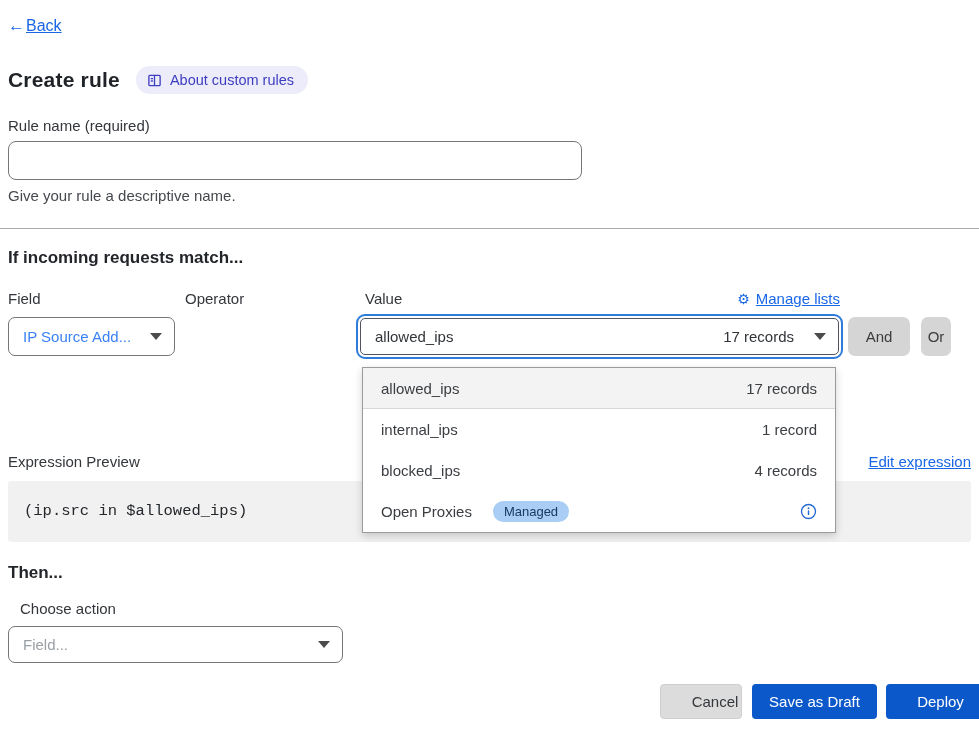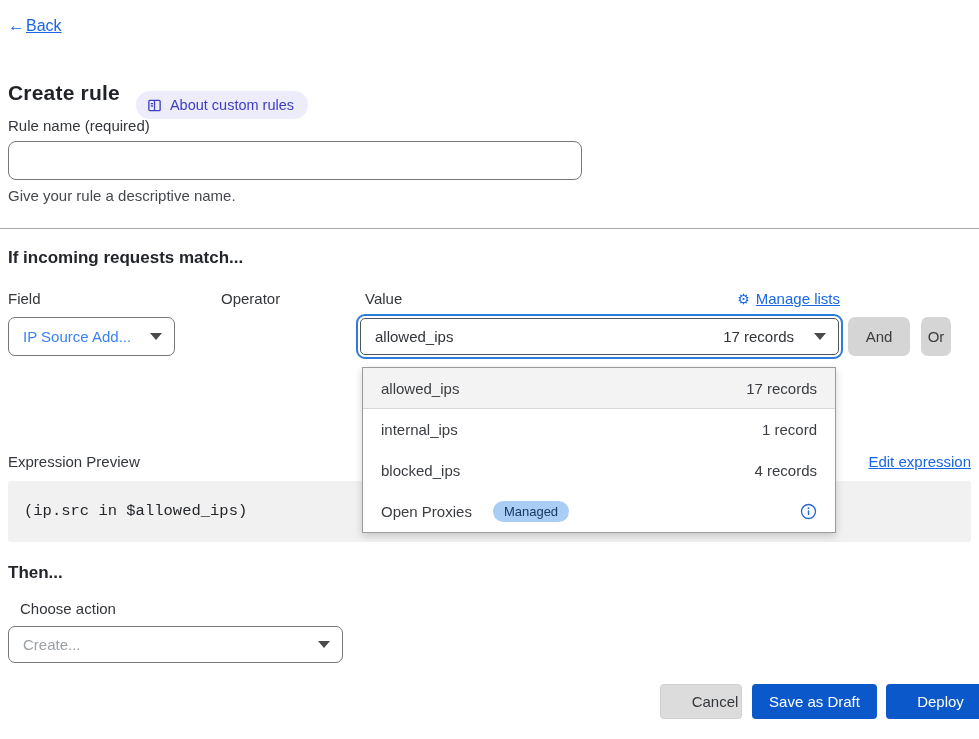--- a/index.html
+++ b/index.html
@@ -10,36 +10,36 @@
   .link { color: #1a67e6; text-decoration: underline; cursor: pointer; }
 
   
   .back { position: absolute; left: 8px; top: 16px; font-size: 16px; color: #1a67e6; }
   .back .arrow { text-decoration: none; font-size: 17px; margin-right: 1px; }
 
   
   .title-row { position: absolute; left: 8px; top: 66px; display: flex; align-items: center; gap: 16px; }
   .title { font-size: 21px; font-weight: bold; color: #1f2227; letter-spacing: 0.2px; }
   .about-pill { background: #edecfa; color: #3d3dc0; font-size: 14.5px; padding: 6px 14px 6px 11px;
-                border-radius: 15px; display: flex; align-items: center; gap: 8px; cursor: pointer; margin-top: 25px; }
+                border-radius: 15px; display: flex; align-items: center; gap: 8px; cursor: pointer; }
 
   
   .rule-name-label { position: absolute; left: 8px; top: 117px; font-size: 15px; color: #33363b; }
   .rule-name-input { position: absolute; left: 8px; top: 141px; width: 574px; height: 39px;
                      border: 1px solid #767676; border-radius: 8px; font-size: 15px; padding: 0 12px;
                      font-family: "Liberation Sans", sans-serif; outline: none; background: #fff; }
   .rule-name-helper { position: absolute; left: 8px; top: 187px; font-size: 15px; color: #45484e; }
 
   .divider { position: absolute; left: 0; top: 228px; width: 979px; height: 1px; background: #ababab; }
 
   
   .match-heading { position: absolute; left: 8px; top: 248px; font-size: 17px; font-weight: bold; color: #22252a; }
   .col-label { position: absolute; top: 290px; font-size: 15px; color: #33363b; }
   .label-field { left: 8px; }
-  .label-operator { left: 185px; margin-left: 36px; }
+  .label-operator { left: 185px; }
   .label-value { left: 365px; }
   .manage-lists { position: absolute; top: 290px; right: 139px; font-size: 15px; display: flex; align-items: center; gap: 6px; }
   .manage-lists .gear { text-decoration: none; font-size: 14px; color: #1a67e6; }
 
   .select-box { position: absolute; top: 317px; height: 39px; border: 1px solid #767676; border-radius: 7px;
                 background: #fff; display: flex; align-items: center; padding: 0 12px 0 14px;
                 font-size: 15px; color: #3b82f6; cursor: pointer; }
   .select-box .sel-text { flex: 1; overflow: hidden; white-space: nowrap; }
   .caret { width: 0; height: 0; border-left: 6px solid transparent; border-right: 6px solid transparent;
            border-top: 7px solid #4c4c4c; margin-left: 8px; flex: none; }
@@ -182,21 +182,21 @@
 
   <div class="expr-label">Expression Preview</div>
   <div class="edit-expression link">Edit expression</div>
   <div class="expr-box">
     <span class="expr-code">(ip.src in $allowed_ips)</span>
   </div>
 
   <div class="then-heading">Then...</div>
   <div class="choose-action-label">Choose action</div>
   <div class="action-select">
-    <span class="placeholder">Create...</span>
+    <span class="placeholder">Field...</span>
     <span class="caret"></span>
   </div>
 
   <button class="footer-btn cancel-button">Cancel</button>
   <button class="footer-btn save-draft-button">Save as Draft</button>
   <button class="footer-btn deploy-button">Deploy</button>
 
 </div>
 
 </body></html>

